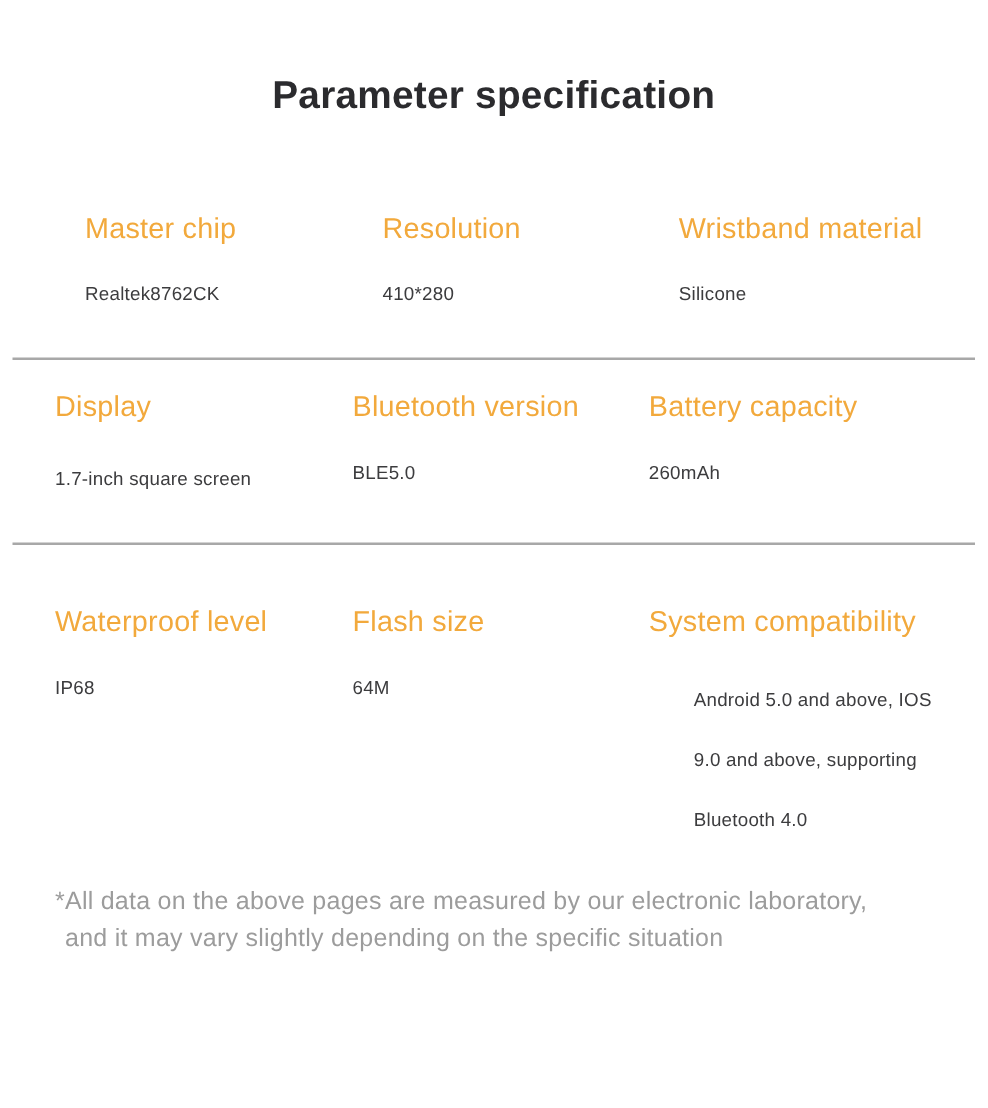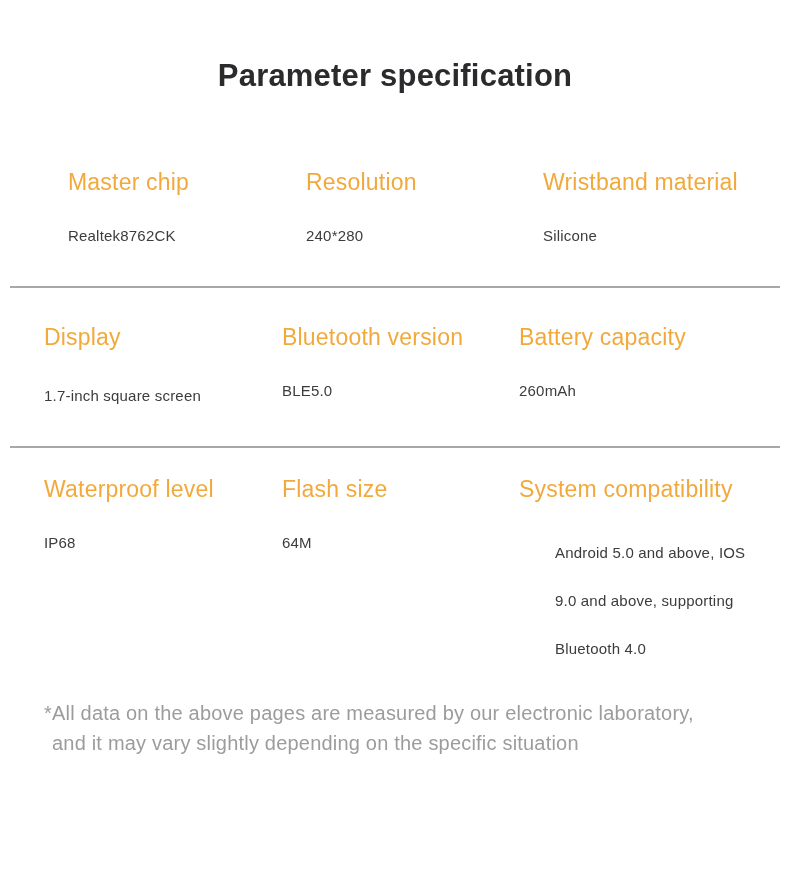--- a/index.html
+++ b/index.html
@@ -31,22 +31,22 @@
     text-align:center;
     color:var(--title-text);
     letter-spacing:0.2px;
   }
   .spec-row{
     display:grid;
     grid-template-columns:238px 237px 1fr;
     padding:0 34px 0 44px;
   }
   .spec-row.row-1{padding-top:74px;margin-left:24px;}
-  .spec-row.row-2{padding-top:36px;}
-  .spec-row.row-3{padding-top:28px;}
+  .spec-row.row-2{padding-top:24px;}
+  .spec-row.row-3{padding-top:48px;}
   .spec-label{
     font-size:23px;
     line-height:27px;
     font-weight:400;
     color:var(--accent);
     letter-spacing:0.2px;
   }
   .spec-value{
     margin-top:26px;
     font-size:15px;
@@ -82,21 +82,21 @@
 
   <h1 class="page-title">Parameter specification</h1>
 
   <div class="spec-row row-1">
     <div class="spec-cell">
       <div class="spec-label">Master chip</div>
       <div class="spec-value">Realtek8762CK</div>
     </div>
     <div class="spec-cell">
       <div class="spec-label">Resolution</div>
-      <div class="spec-value">240*280</div>
+      <div class="spec-value">410*280</div>
     </div>
     <div class="spec-cell">
       <div class="spec-label">Wristband material</div>
       <div class="spec-value">Silicone</div>
     </div>
   </div>
 
   <hr class="divider">
 
   <div class="spec-row row-2">

